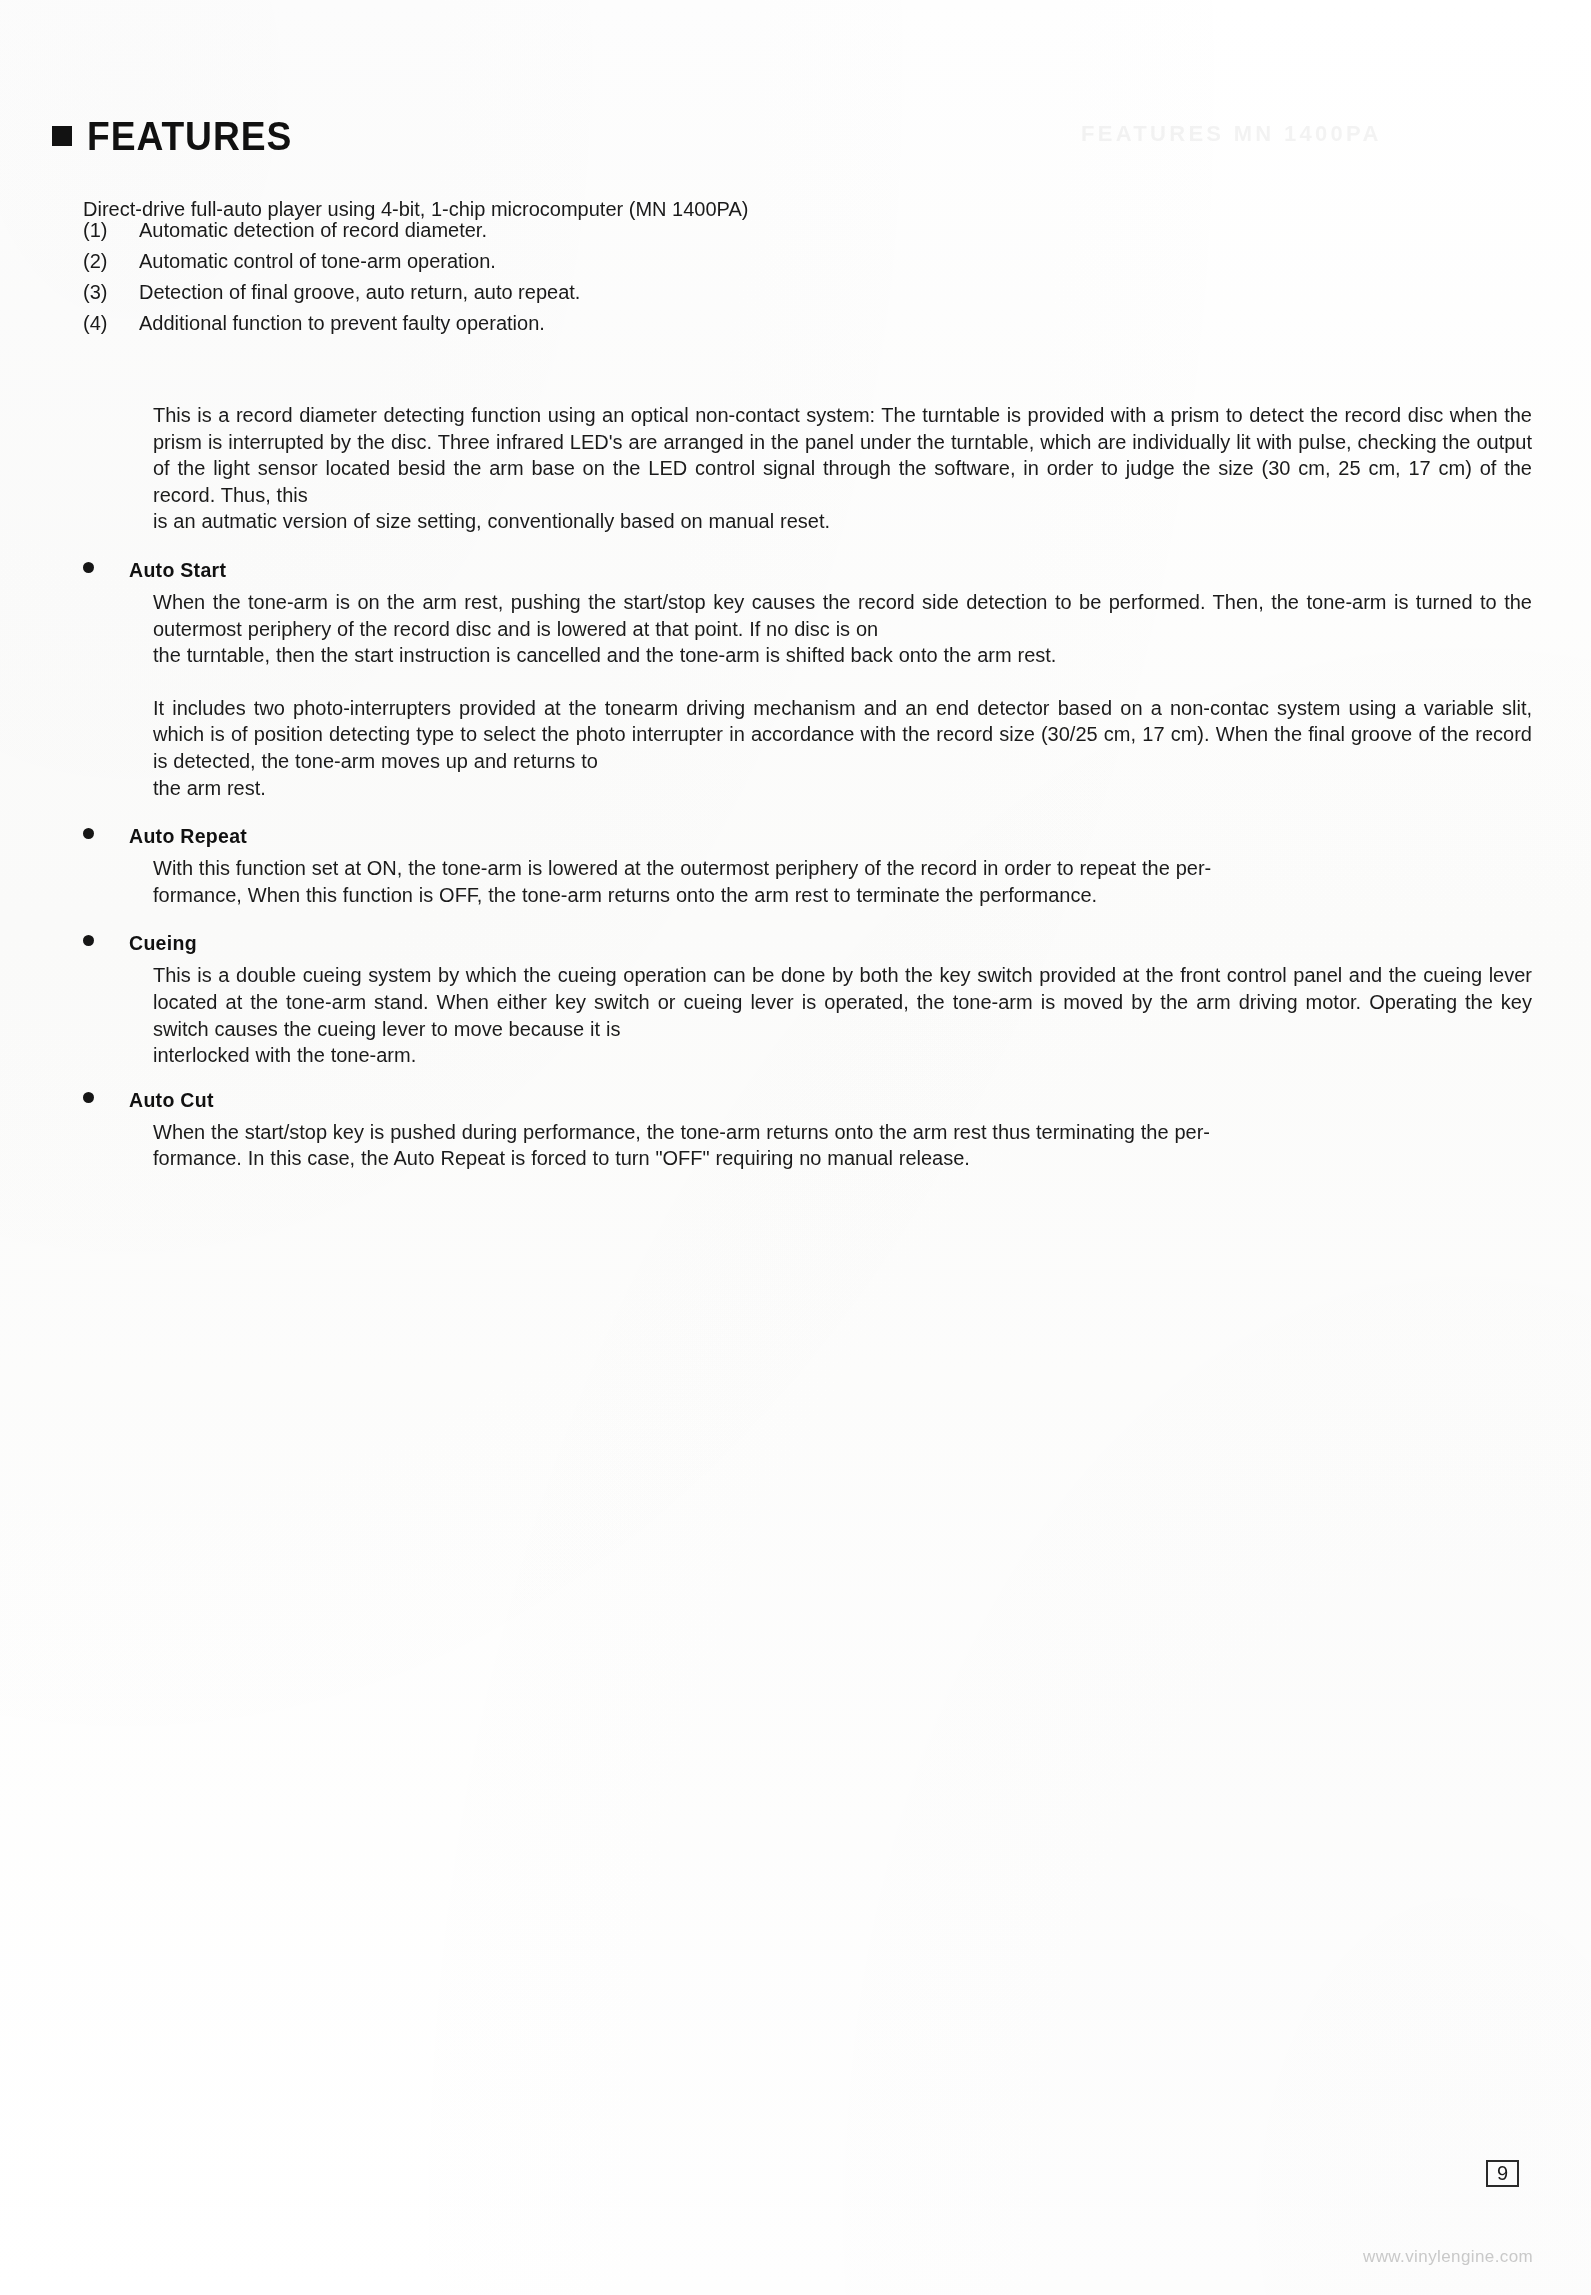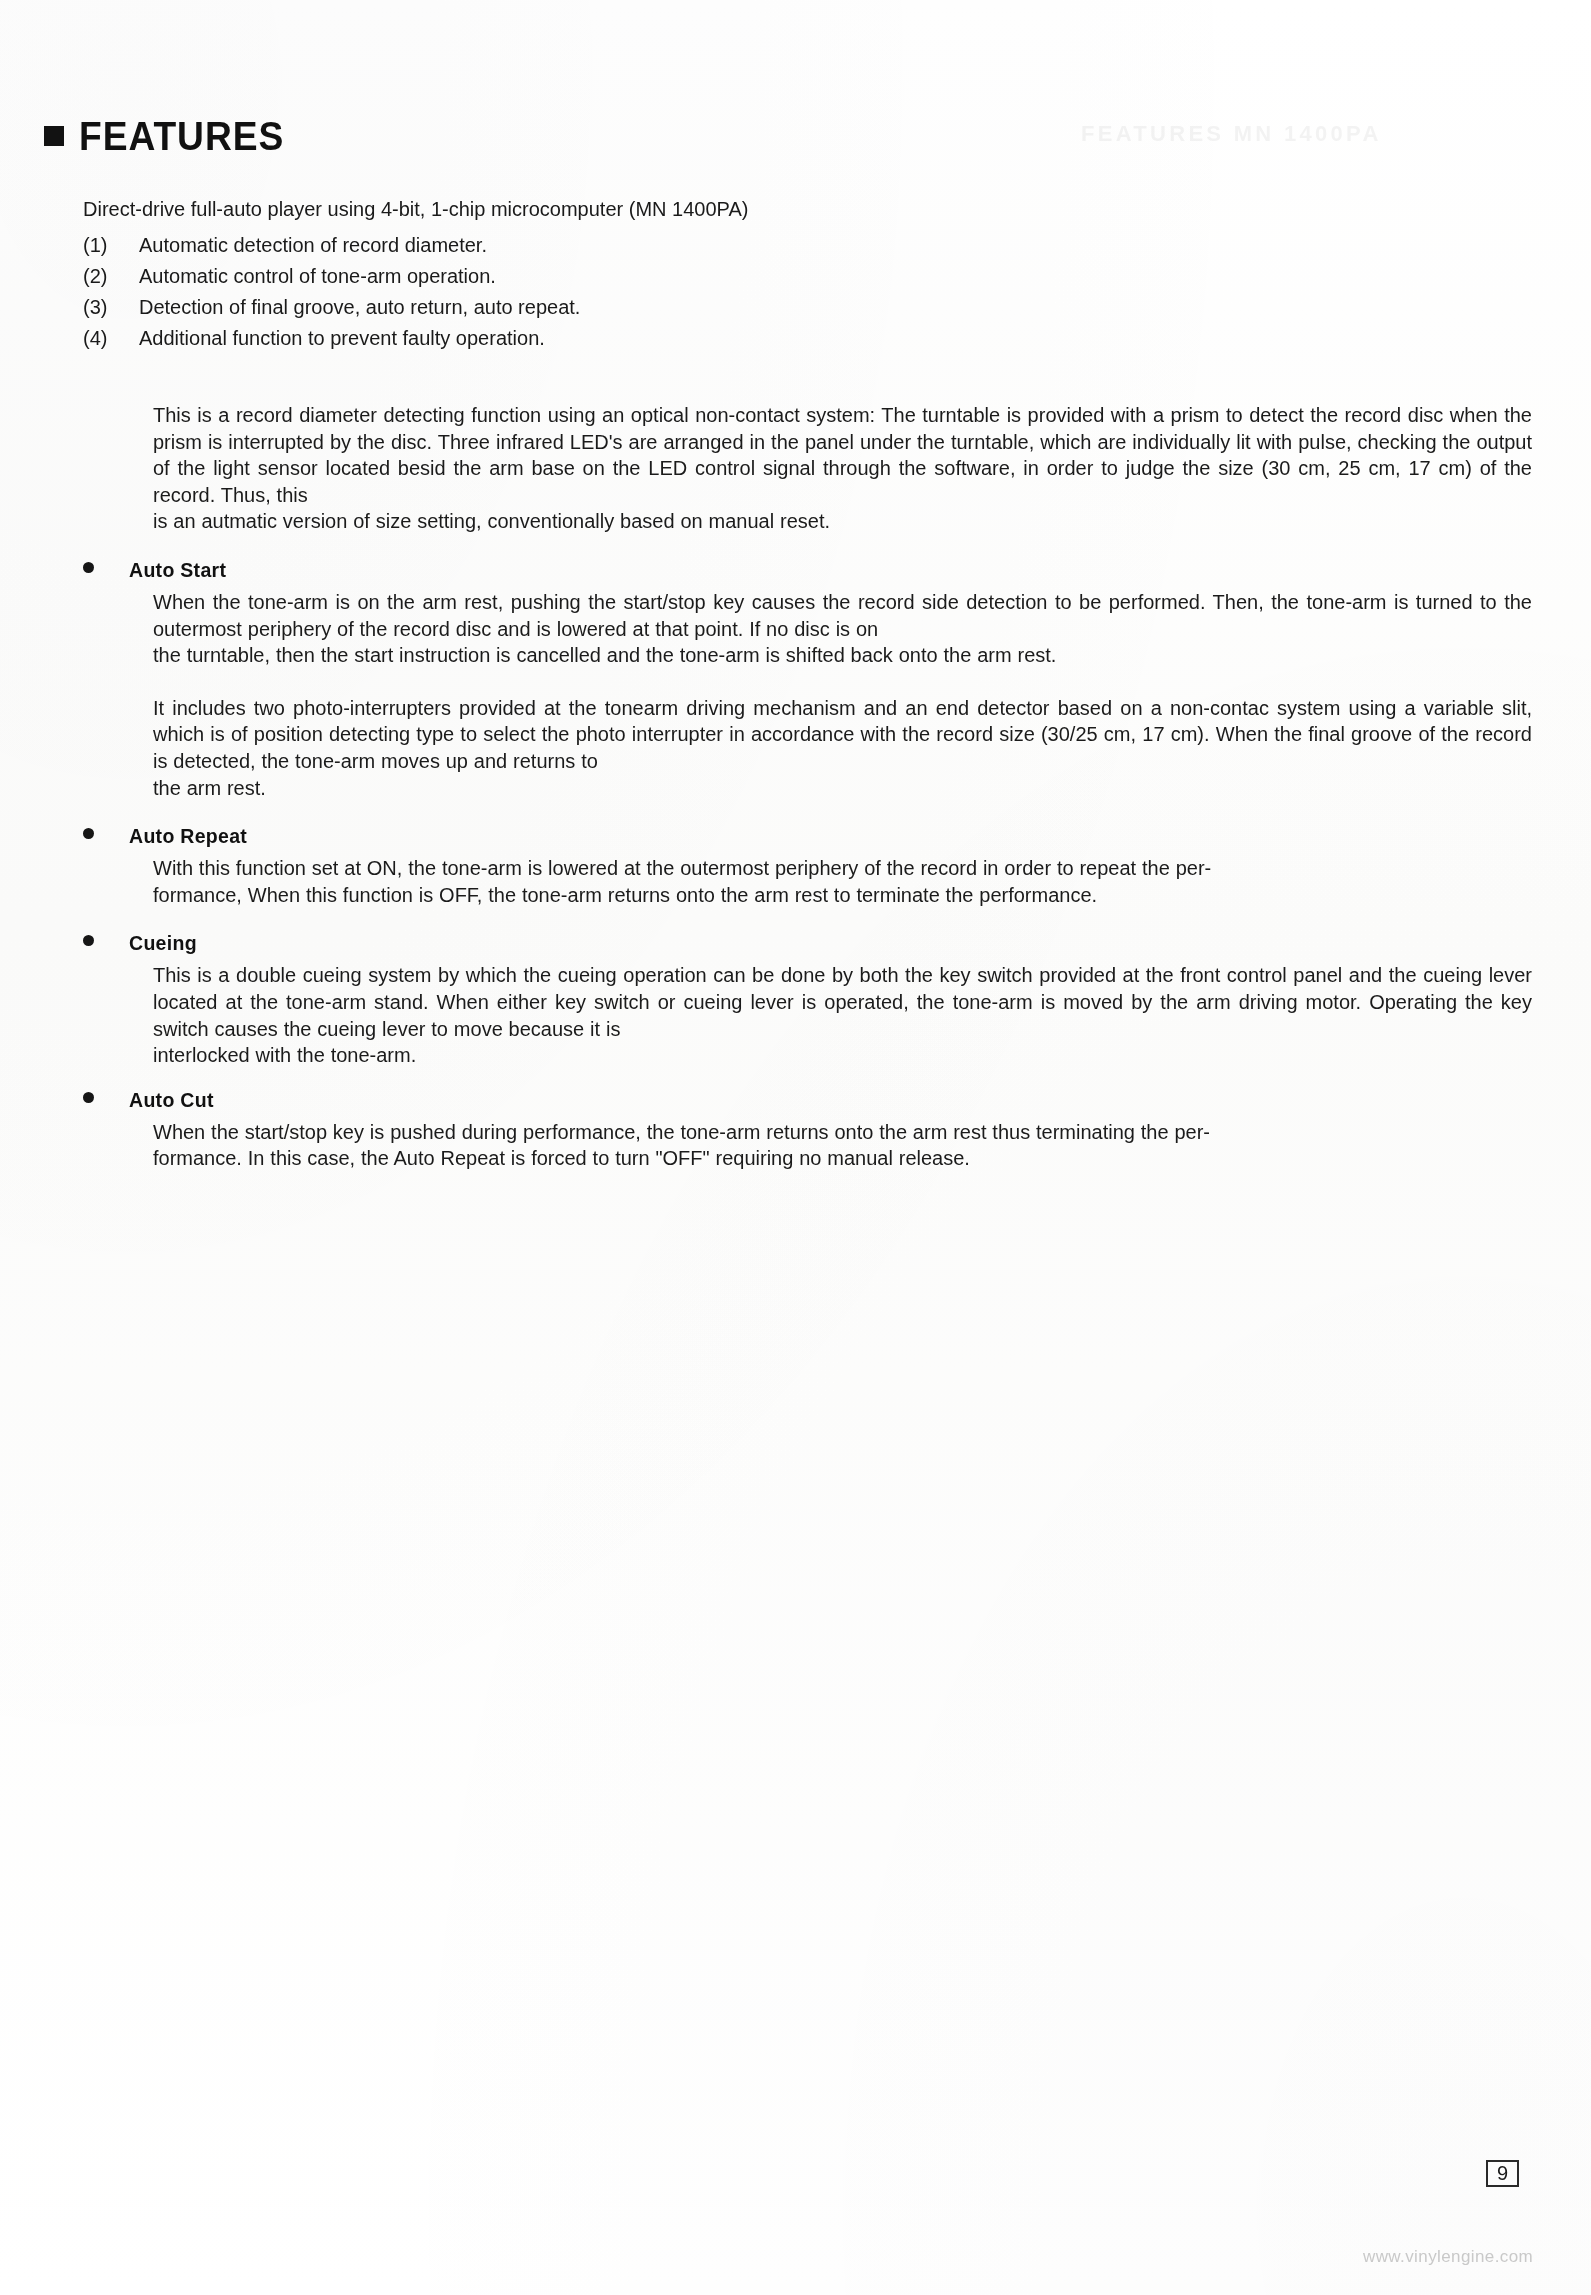--- a/index.html
+++ b/index.html
@@ -46,21 +46,21 @@
   #content {
     position: absolute;
     left: 0;
     top: 0;
     width: 1591px;
   }
 
   
   .heading-row {
     position: absolute;
-    left: 44px;
+    left: 52px;
     top: 116px;
     display: flex;
     align-items: center;
   }
   .heading-bullet {
     width: 19.5px;
     height: 19.5px;
     background: #121212;
     margin-right: 15.6px;
     flex: none;
@@ -79,21 +79,21 @@
   .intro {
     position: absolute;
     left: 83px;
     top: 199px;
     width: 1419px;
   }
   .intro-lead {
     font-size: 20px;
     color: #1a1a1a;
     line-height: 1.0;
-    margin-bottom: 16px;
+    margin-bottom: 1px;
     white-space: nowrap;
   }
   .num-item {
     display: flex;
     font-size: 20px;
     color: #1a1a1a;
     line-height: 1.0;
     margin-bottom: 11px;
   }
   .num-marker {

